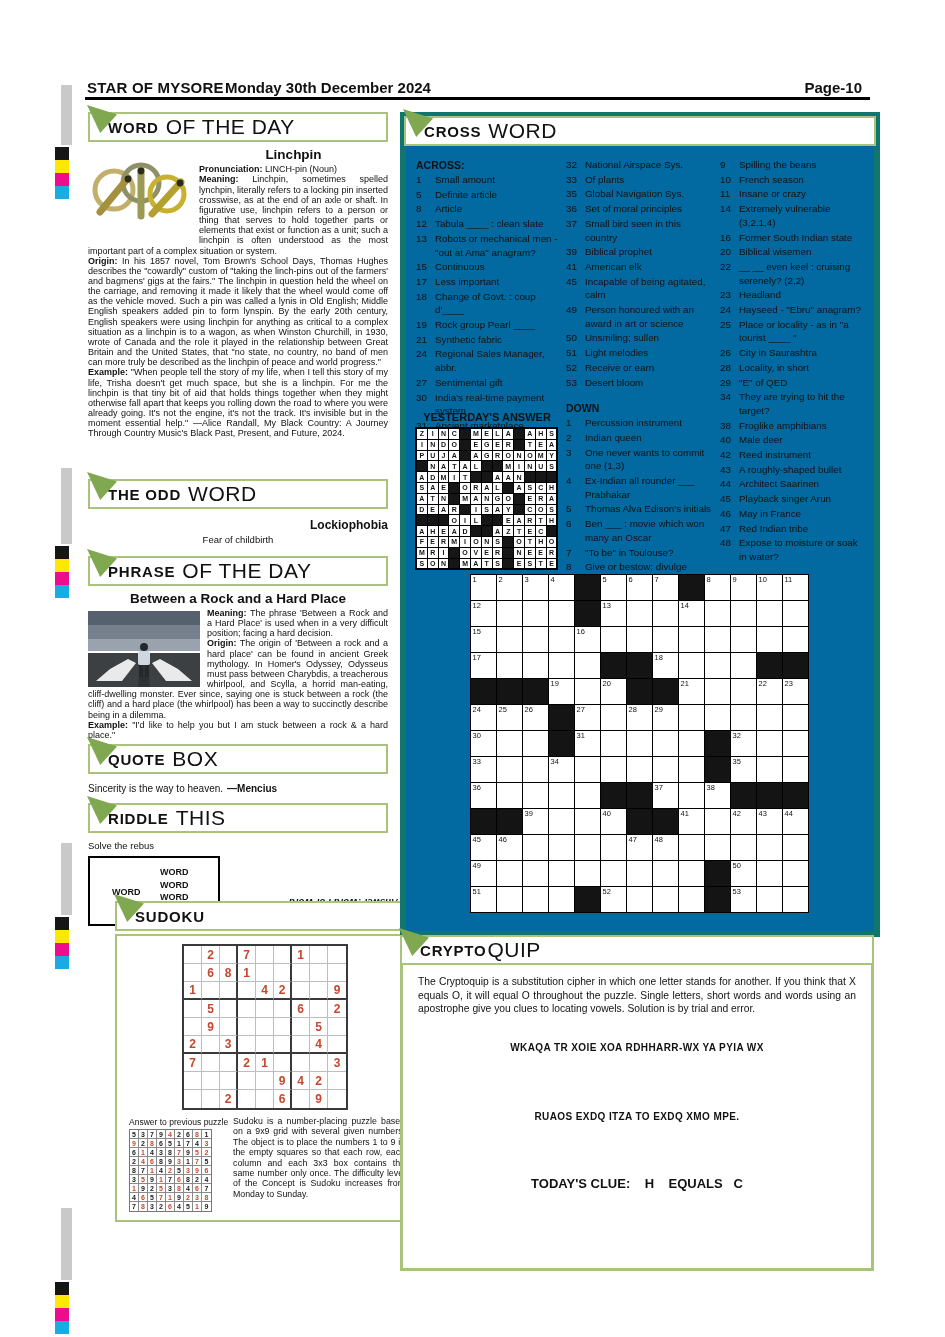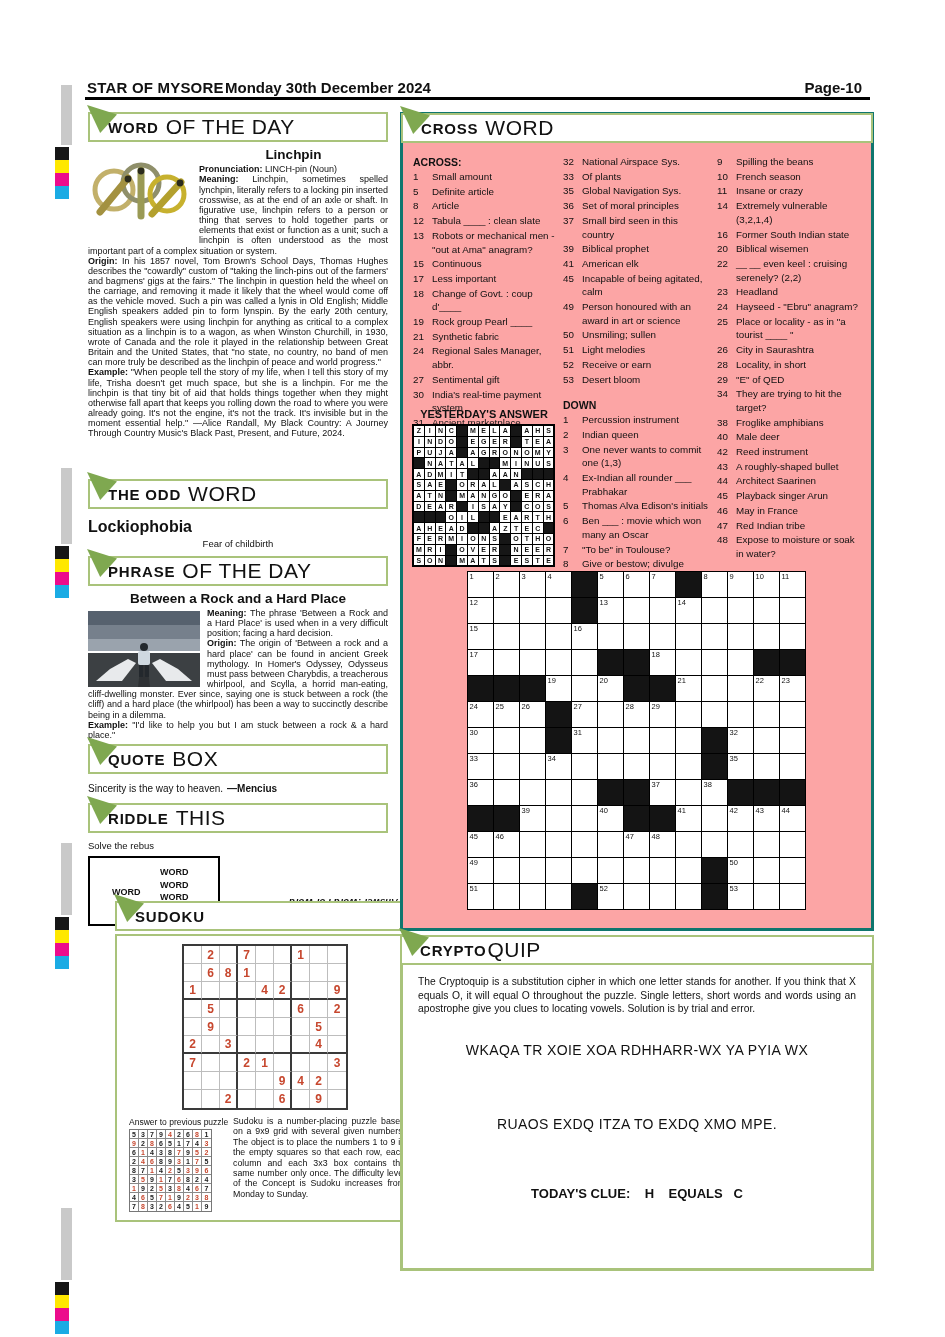--- a/index.html
+++ b/index.html
@@ -26,21 +26,21 @@
   .hb{font-weight:bold;font-size:15px;letter-spacing:.8px;white-space:pre;}
   .hl{font-size:21px;margin-left:7px;letter-spacing:.5px;white-space:pre;}
   .hl.tight{margin-left:1px;}
 
   
   .sec{position:absolute;left:88px;width:300px;}
   .body9{font-size:9px;line-height:1.13;text-align:justify;margin-top:3px;}
   .word-title{text-align:center;font-weight:bold;font-size:13.5px;margin:5px 0 2px;}
   .wotd-img{float:left;width:104px;height:86px;margin:3px 7px 2px 0;}
   .phrase-img{float:left;width:112px;height:76px;margin:3px 7px 2px 0;}
-  .odd-word{text-align:left;font-weight:bold;font-size:16px;margin-top:9px;}
+  .odd-word{text-align:right;font-weight:bold;font-size:12px;margin-top:9px;}
   .odd-def{text-align:center;font-size:9.5px;margin-top:2px;}
   .quote-line{font-size:10px;margin-top:9px;}
   .quote-line b{margin-left:4px;}
   .riddle-instr{font-size:9.5px;margin-top:7px;}
   .rebus-box{margin-top:5px;width:128px;height:66px;border:2.5px solid #000;position:relative;background:#fff;}
   .rebus-left{position:absolute;left:22px;top:29px;font-weight:bold;font-size:9px;}
   .rebus-stack{position:absolute;left:70px;top:8px;font-weight:bold;font-size:9px;line-height:1.4;}
   .riddle-ans{position:absolute;left:198px;top:94px;width:115px;transform:rotate(180deg);
               font-size:9.5px;font-weight:bold;font-style:italic;text-align:center;}
 
@@ -50,21 +50,21 @@
   .srow{display:flex;}
   .sc{width:18px;height:18px;display:flex;align-items:center;justify-content:center;
       font-size:12px;font-weight:bold;color:#c7472e;box-sizing:border-box;}
   .sud-ans-label{position:absolute;left:12px;top:181px;font-size:8.5px;}
   #sudoku-ans{position:absolute;left:12px;top:193px;border:1px solid #777;width:max-content;background:#fff;}
   .sa{width:9px;height:9px;display:flex;align-items:center;justify-content:center;
       font-size:7px;font-weight:bold;box-sizing:border-box;}
   .sud-desc{position:absolute;left:116px;top:180px;width:172px;font-size:8.8px;line-height:1.18;text-align:justify;}
 
   
-  .cw-box{position:absolute;left:400px;top:112px;width:468px;height:813px;border:3px solid #0f766e;background:#fca5a5;}
+  .cw-box{position:absolute;left:400px;top:112px;width:468px;height:813px;border:6px solid #0f766e;background:#0369a1;}
   .cw-box .sec-head{margin:-2px;}
   .cw-col{position:absolute;top:40px;}
   #cw-col1{left:10px;width:146px;}
   #cw-col2{left:160px;width:148px;}
   #cw-col3{left:314px;width:148px;}
   .clue{font-size:9.8px;line-height:1.4;position:relative;padding-left:19px;margin-bottom:1px;}
   .cn{position:absolute;left:0;}
   .clue-h{font-weight:bold;font-size:10.5px;margin:1px 0 2px;}
   .down-h{margin-top:13px;}
   #yest-label{position:absolute;left:10px;top:293px;width:142px;text-align:center;font-weight:bold;font-size:11px;}
@@ -77,21 +77,21 @@
               border:1px solid #000;width:max-content;}
   .xc{width:25px;height:25px;background:#fff;position:relative;}
   .xc.blk{background:#141414;}
   .xn{position:absolute;top:0;left:1.5px;font-size:7.5px;}
 
   
   .cq-box{position:absolute;left:400px;top:935px;width:468px;height:330px;border:3px solid #a9c37b;background:#fff;}
   .cq-box .sec-head{margin:-3px -3px 0;}
   .cq-content{padding:0 15px;}
   .cq-intro{margin-top:10px;font-size:10.3px;line-height:1.32;text-align:justify;}
-  .cq-line{text-align:center;font-weight:normal;font-size:14px;letter-spacing:.4px;white-space:pre;}
+  .cq-line{text-align:center;font-weight:bold;font-size:10px;letter-spacing:.4px;white-space:pre;}
   .cq-line1{margin-top:26px;}
   .cq-line2{margin-top:58px;}
   .cq-clue{margin-top:54px;text-align:center;font-weight:bold;font-size:13px;white-space:pre;}
   .cq-yest{margin-top:20px;text-align:center;font-size:10.5px;line-height:1.45;}
 </style>
 </head>
 <body>
 
 <div class="regwrap" id="regwrap">
     <div class="reg-gray" style="top: 85px; height: 60px; background: rgb(201, 201, 201);"></div>

